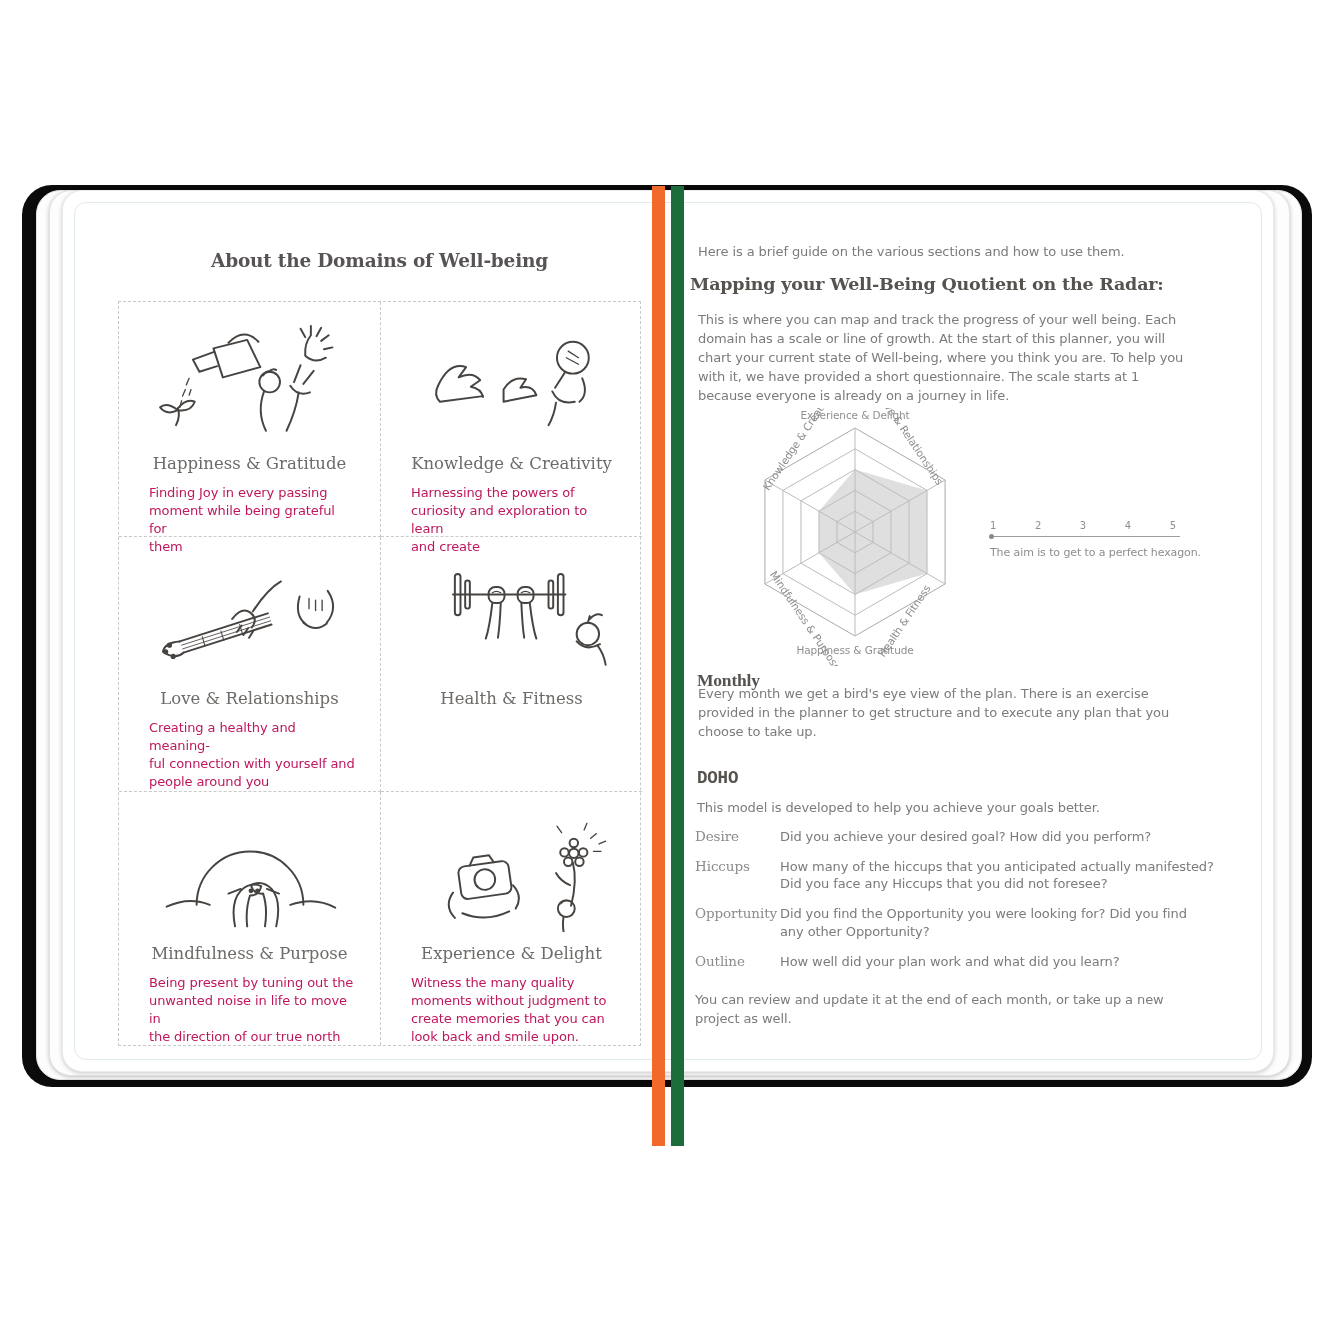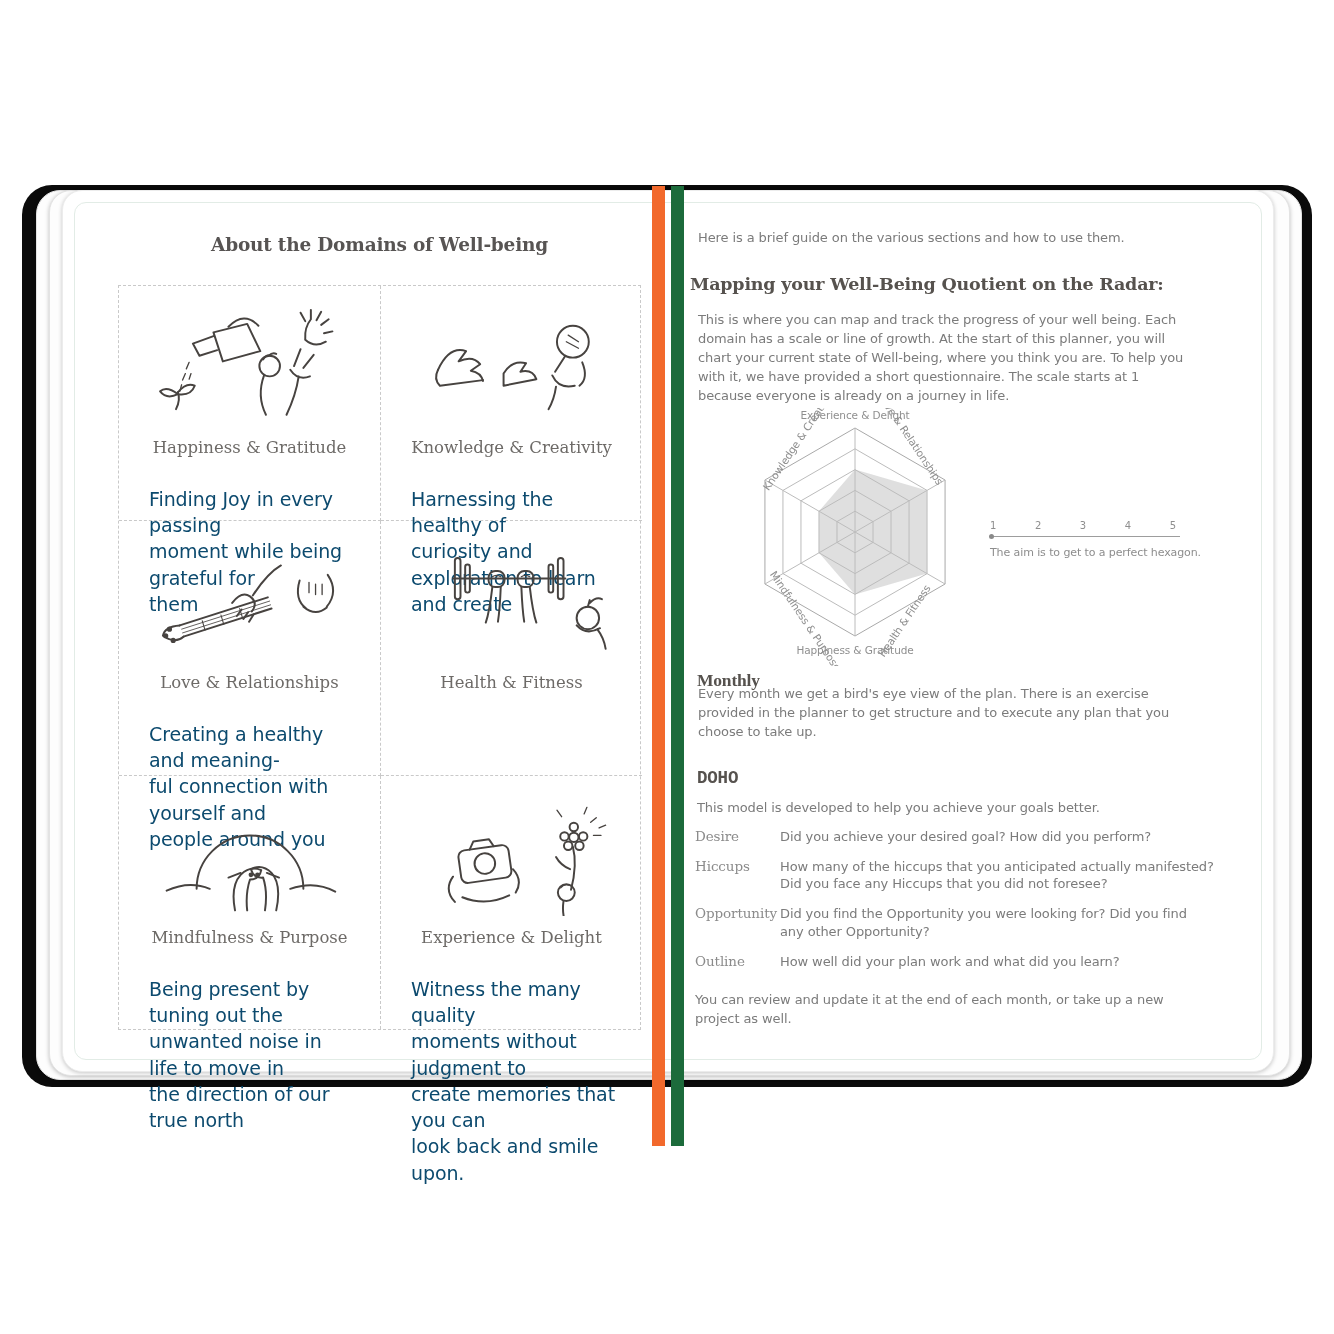--- a/index.html
+++ b/index.html
@@ -18,47 +18,47 @@
   .spread{position:absolute;left:62px;top:190px;width:1210px;height:880px;
     background:#ffffff;border-radius:20px;border:1px solid #ececec;
     box-shadow:0 1px 4px rgba(0,0,0,.22);}
   .spread::after{content:"";position:absolute;inset:11px;border:1px solid #e2ece6;
     border-radius:12px;pointer-events:none;}
   
   .ribbon{position:absolute;top:186px;width:13px;height:960px;z-index:40;}
   .ribbon.orange{left:652px;}
   .ribbon.green{left:671px;}
   
-  .left-page{position:absolute;left:64px;top:190px;width:590px;height:732px;z-index:10;}
+  .left-page{position:absolute;left:64px;top:206px;width:590px;height:732px;z-index:10;}
   .lp-title{position:absolute;left:54px;top:44px;width:523px;text-align:center;
     font-family:"DejaVu Serif", serif;font-weight:bold;font-size:18.5px;
     color:#575453;letter-spacing:-0.2px;}
   .domain-grid{position:absolute;left:54px;top:95px;width:523px;
     display:grid;grid-template-columns:262px 261px;grid-template-rows:235px 255px 253px;
     border:1px dashed #c9c9c9;box-sizing:border-box;}
   .cell{box-sizing:border-box;display:flex;flex-direction:column;align-items:center;
     padding-top:22px;}
   .cell.bR{border-right:1px dashed #c9c9c9;}
   .cell.bB{border-bottom:1px dashed #c9c9c9;}
   .cell .art{height:118px;display:flex;align-items:center;justify-content:center;}
   .cell .art svg{stroke:#474340;fill:none;stroke-width:2.1;
     stroke-linecap:round;stroke-linejoin:round;}
   .cell .dn{margin-top:12px;font-family:"DejaVu Serif", serif;font-size:16.5px;
     color:#6d6a67;text-align:center;}
-  .cell .dd{margin-top:29px;align-self:stretch;padding:0 24px 0 30px;
-    font-size:19px;line-height:1.38;color:#0c4a6e;white-space:pre-line;
+  .cell .dd{margin-top:11px;align-self:stretch;padding:0 24px 0 30px;
+    font-size:13px;line-height:1.38;color:#be185d;white-space:pre-line;
     letter-spacing:-0.1px;}
   
   .right-page{position:absolute;left:690px;top:190px;width:575px;height:880px;z-index:10;
     color:#7b7b7b;font-size:13px;letter-spacing:-0.1px;}
   .rp-block{position:absolute;}
   .serif-h{font-family:"DejaVu Serif", serif;font-weight:bold;color:#56524e;
     font-size:17.5px;letter-spacing:-0.2px;}
   .para{white-space:pre-line;line-height:1.47;}
-  .rp-intro{left:8px;top:40px;}
+  .rp-intro{left:8px;top:54px;}
   .rp-h1{left:0px;top:84px;text-align:center;}
   .rp-p1{left:8px;top:120px;width:560px;}
   .radar-wrap{left:0px;top:218px;width:340px;height:258px;}
   .scale-box{left:300px;top:330px;width:192px;}
   .scale-ticks{display:flex;justify-content:space-between;width:186px;
     font-size:10px;color:#8e8e8e;}
   .scale-line{position:relative;margin-top:5px;width:190px;height:1px;background:#9d9d9d;}
   .scale-line::before{content:"";position:absolute;left:-1px;top:-2px;width:5px;height:5px;
     border-radius:50%;background:#8a8a8a;}
   .scale-caption{margin-top:9px;font-size:11px;color:#8d8d8d;white-space:nowrap;}
@@ -118,21 +118,21 @@
           <path d="M34,66 q12,-26 30,-20 l-8,11 q15,-7 23,3 l-10,7 q11,2 13,11"></path>
           <path d="M34,66 q-5,10 2,17 l46,-6"></path>
           <path d="M104,70 q9,-15 24,-11 l-6,9 q13,-3 17,8 l-35,7 z"></path>
           <circle cx="178" cy="36" r="17"></circle>
           <path d="M173,29 l11,7 M171,36 l13,7" stroke-width="1.4"></path>
           <path d="M170,51 l-11,17"></path>
           <path d="M156,72 q7,15 24,11 M188,58 q7,17 -3,25 M160,84 q-2,14 -8,24"></path>
         </svg>
       </div>
       <div class="dn">Knowledge &amp; Creativity</div>
-      <div class="dd">Harnessing the healthy of
+      <div class="dd">Harnessing the powers of
 curiosity and exploration to learn
 and create</div>
     </div>
 
     <div class="cell bR bB">
       <div class="art">
         <svg width="212" height="118" viewBox="0 0 226 126">
           <path d="M38,88 L132,58 M42,100 L136,70"></path>
           <path d="M40,92 L134,62 M41,96 L135,66" stroke-width="0.9"></path>
           <path d="M38,88 q-16,1 -18,11 q13,9 22,1"></path>

